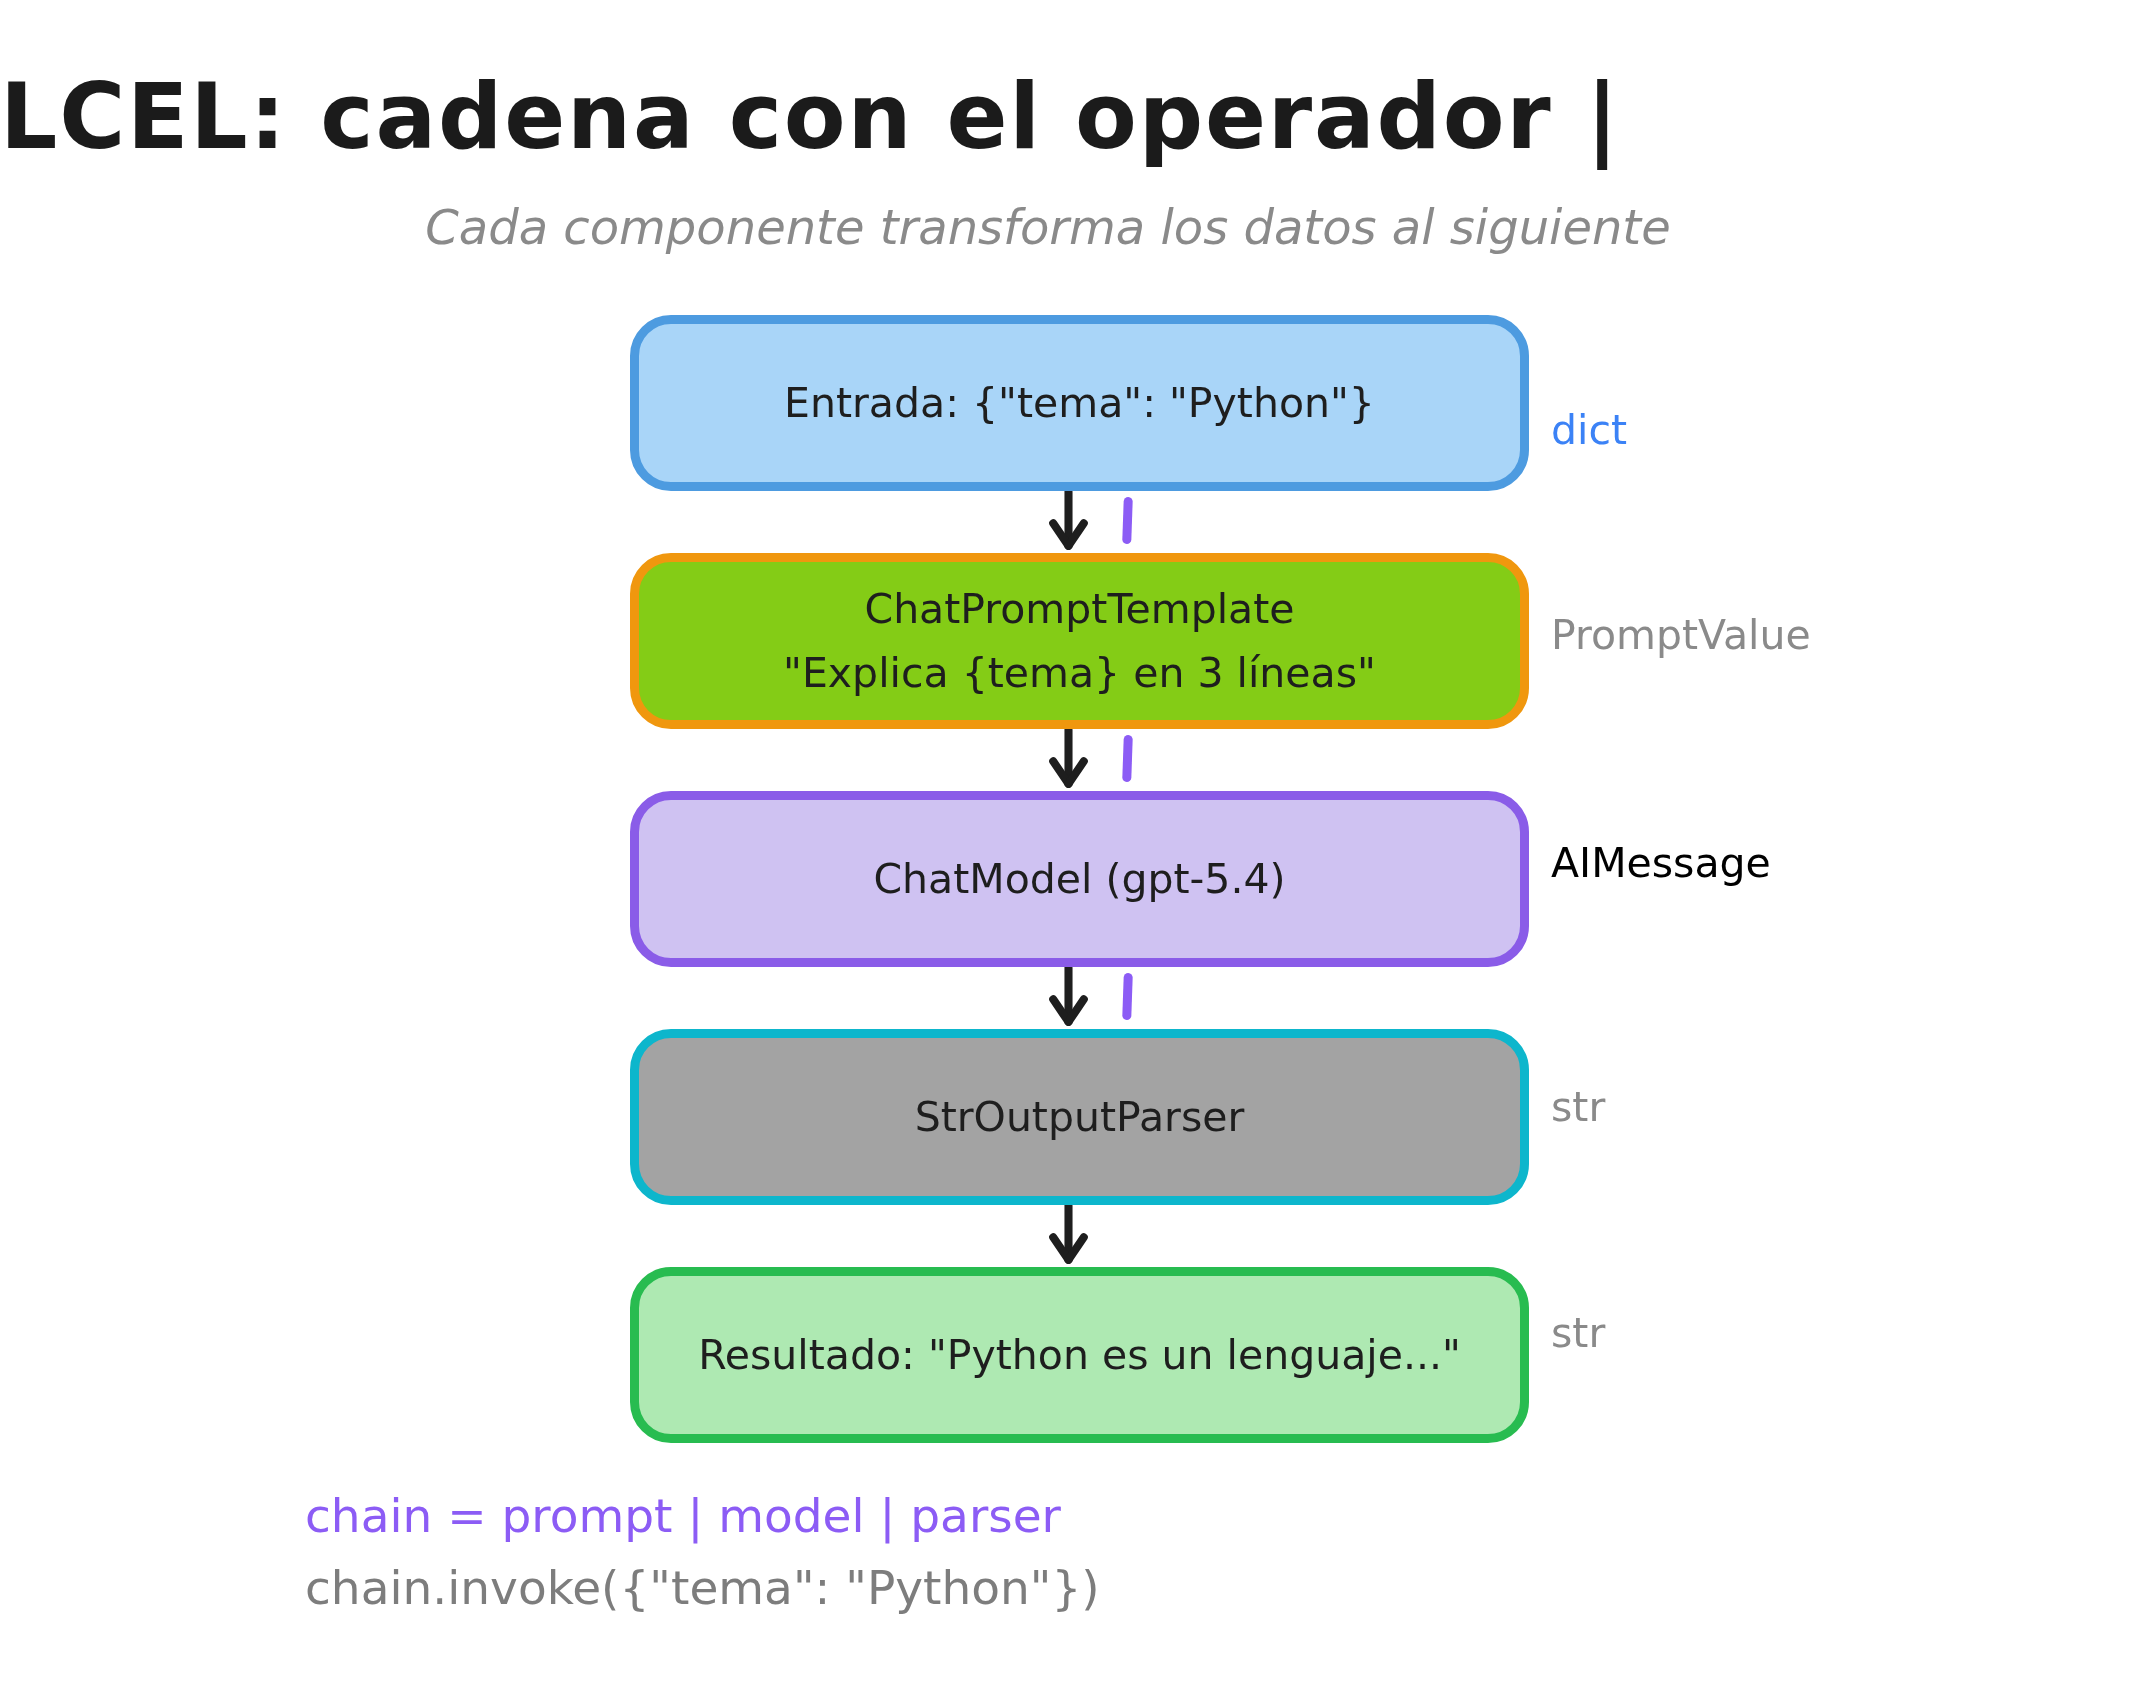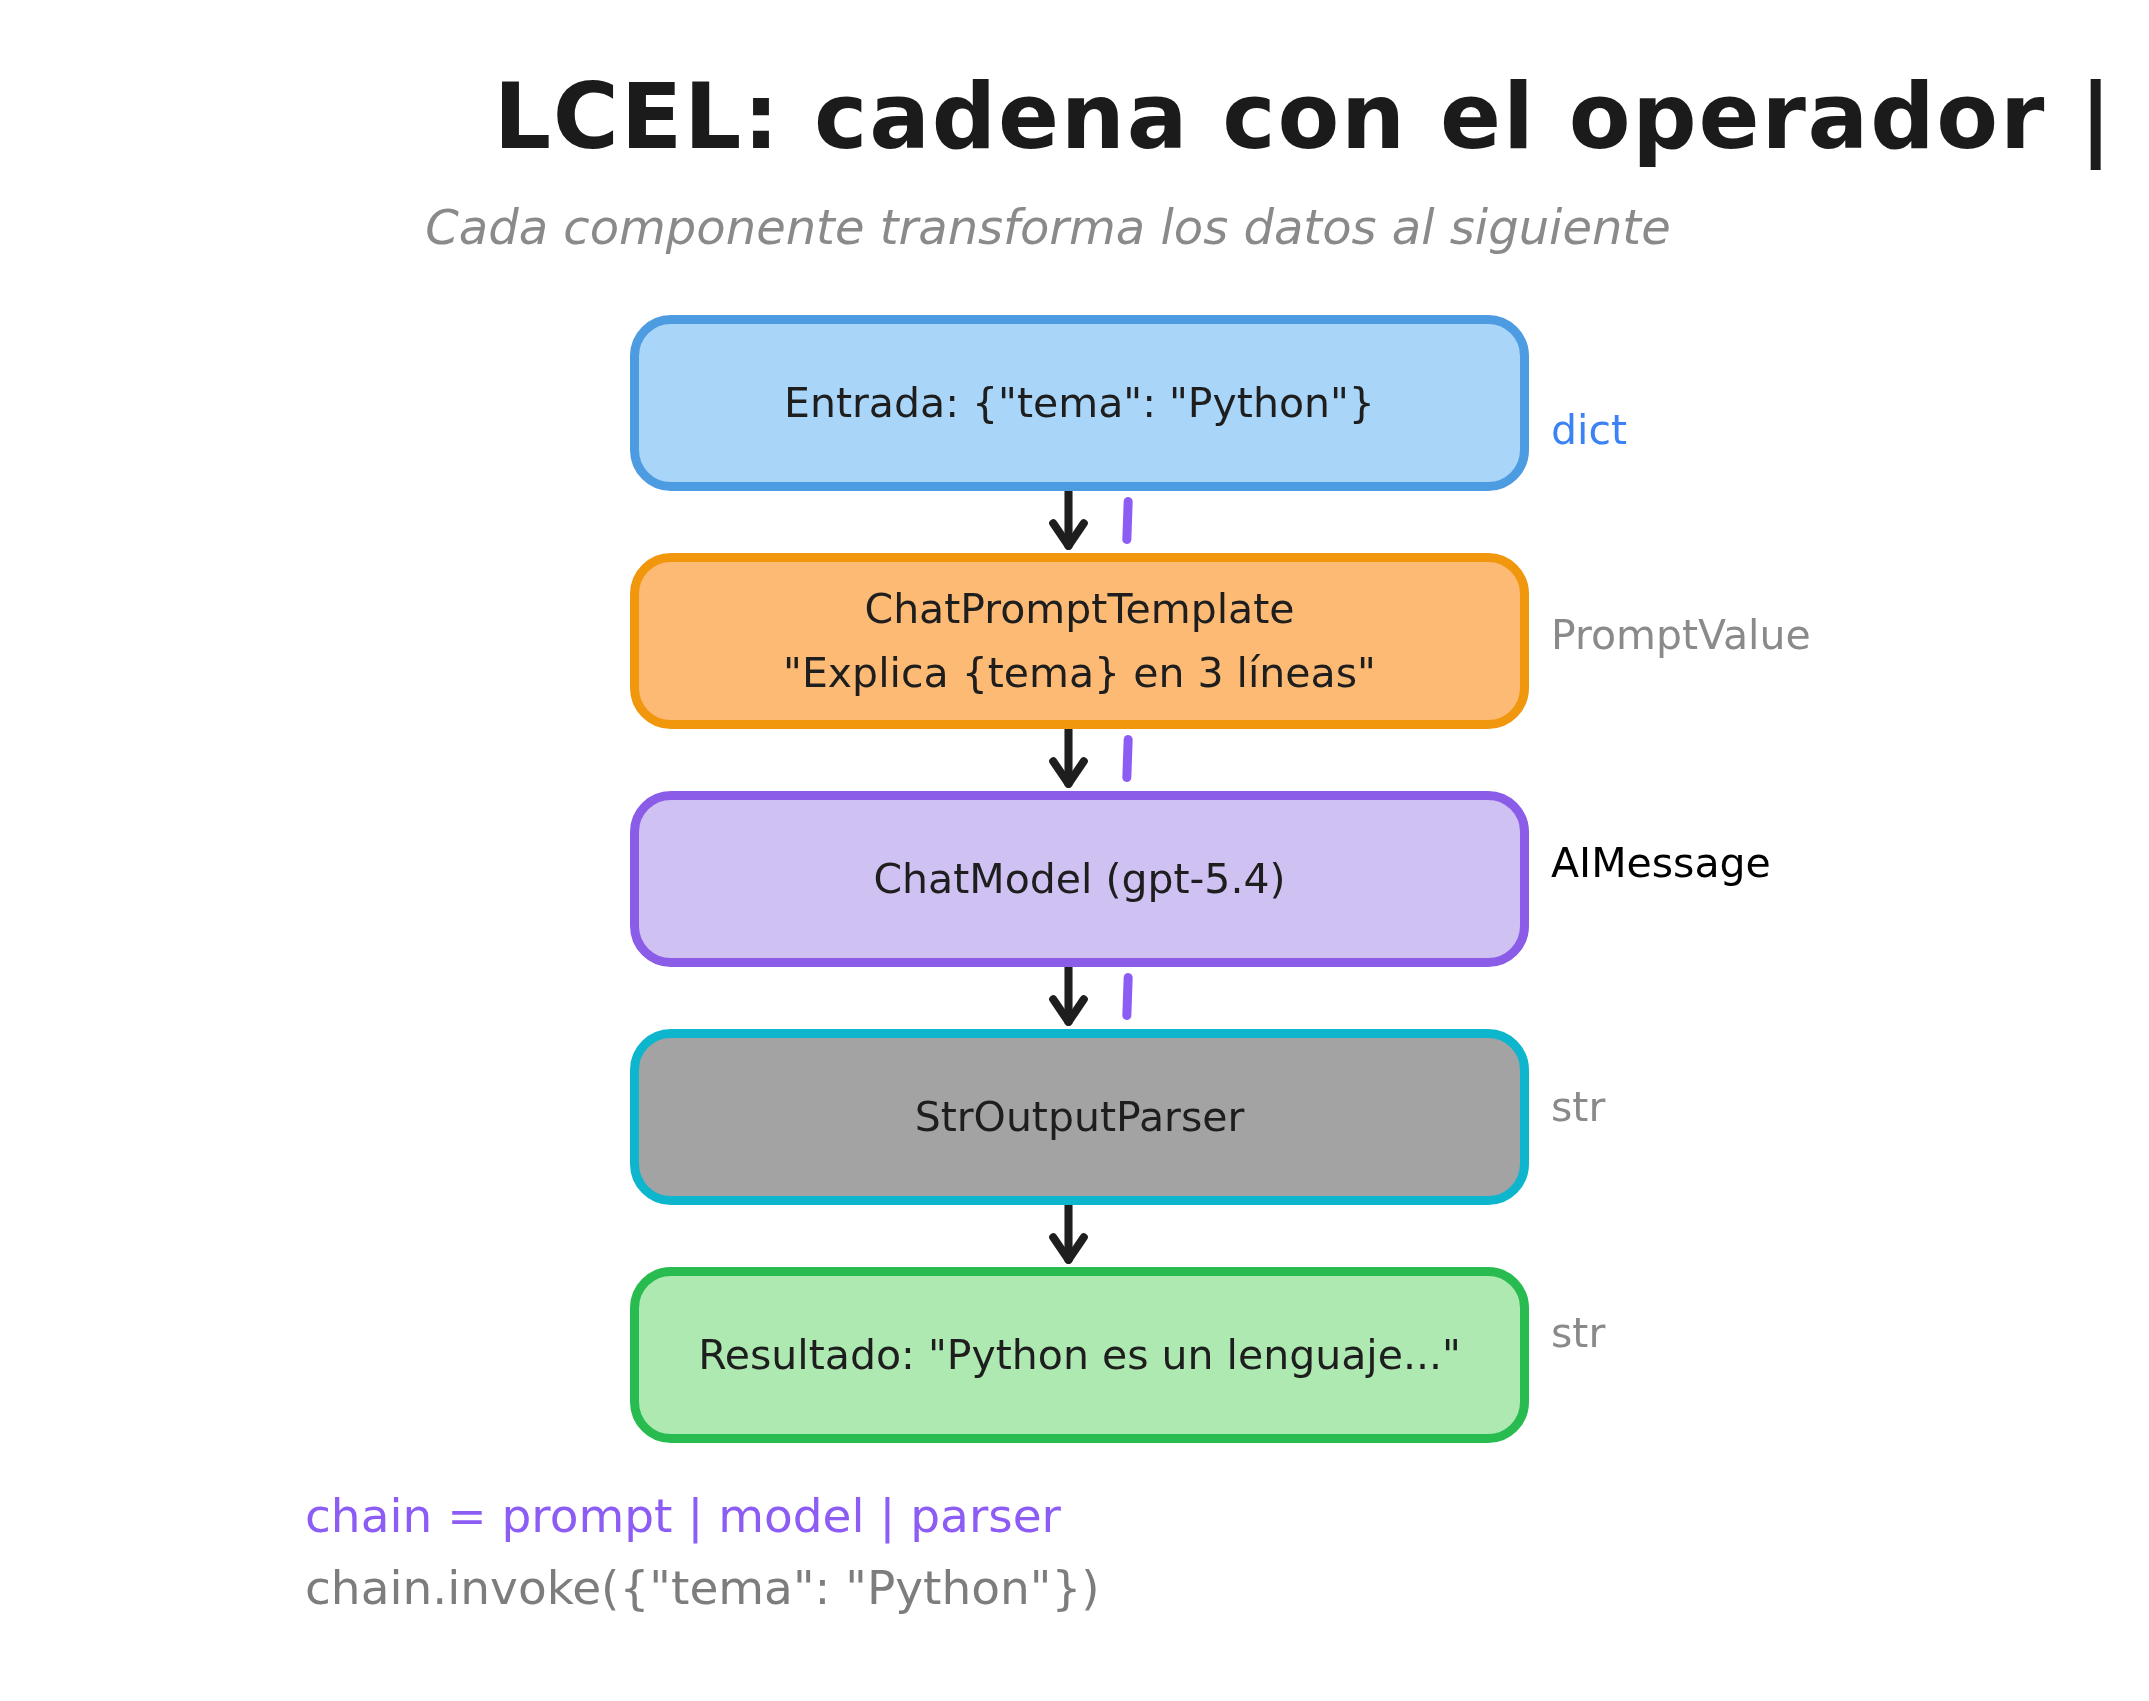--- a/index.html
+++ b/index.html
@@ -9,21 +9,21 @@
     height: 1702px;
     background: #ffffff;
     font-family: "DejaVu Sans", sans-serif;
     overflow: hidden;
   }
   .title {
     position: absolute;
     top: 64px;
     left: 0;
     width: 2114px;
-    text-align: right;
+    text-align: left;
     font-size: 90px;
     font-weight: 600;
     color: #1b1b1b;
     letter-spacing: 1.8px;
   }
   .subtitle {
     position: absolute;
     top: 199px;
     left: 0;
     width: 2096px;
@@ -104,21 +104,21 @@
 
     <div class="connector">
       <svg width="45" height="62" viewBox="0 0 50 69">
         <line x1="25" y1="1" x2="25" y2="59" stroke="#1e1e1e" stroke-width="9" stroke-linecap="round"></line>
         <line x1="8" y1="36" x2="25" y2="61" stroke="#1e1e1e" stroke-width="9" stroke-linecap="round"></line>
         <line x1="42" y1="36" x2="25" y2="61" stroke="#1e1e1e" stroke-width="9" stroke-linecap="round"></line>
       </svg>
       <div class="pipe" style="background: rgb(140, 92, 245);"></div>
     </div>
 
-    <div class="node" style="background: #fdba74; border-color: rgb(240, 151, 14);">
+    <div class="node" style="background: #84cc16; border-color: rgb(240, 151, 14);">
       <span class="node-line">ChatPromptTemplate</span>
       <span class="node-line">"Explica {tema} en 3 líneas"</span>
     </div>
 
     <div class="connector">
       <svg width="45" height="62" viewBox="0 0 50 69">
         <line x1="25" y1="1" x2="25" y2="59" stroke="#1e1e1e" stroke-width="9" stroke-linecap="round"></line>
         <line x1="8" y1="36" x2="25" y2="61" stroke="#1e1e1e" stroke-width="9" stroke-linecap="round"></line>
         <line x1="42" y1="36" x2="25" y2="61" stroke="#1e1e1e" stroke-width="9" stroke-linecap="round"></line>
       </svg>

